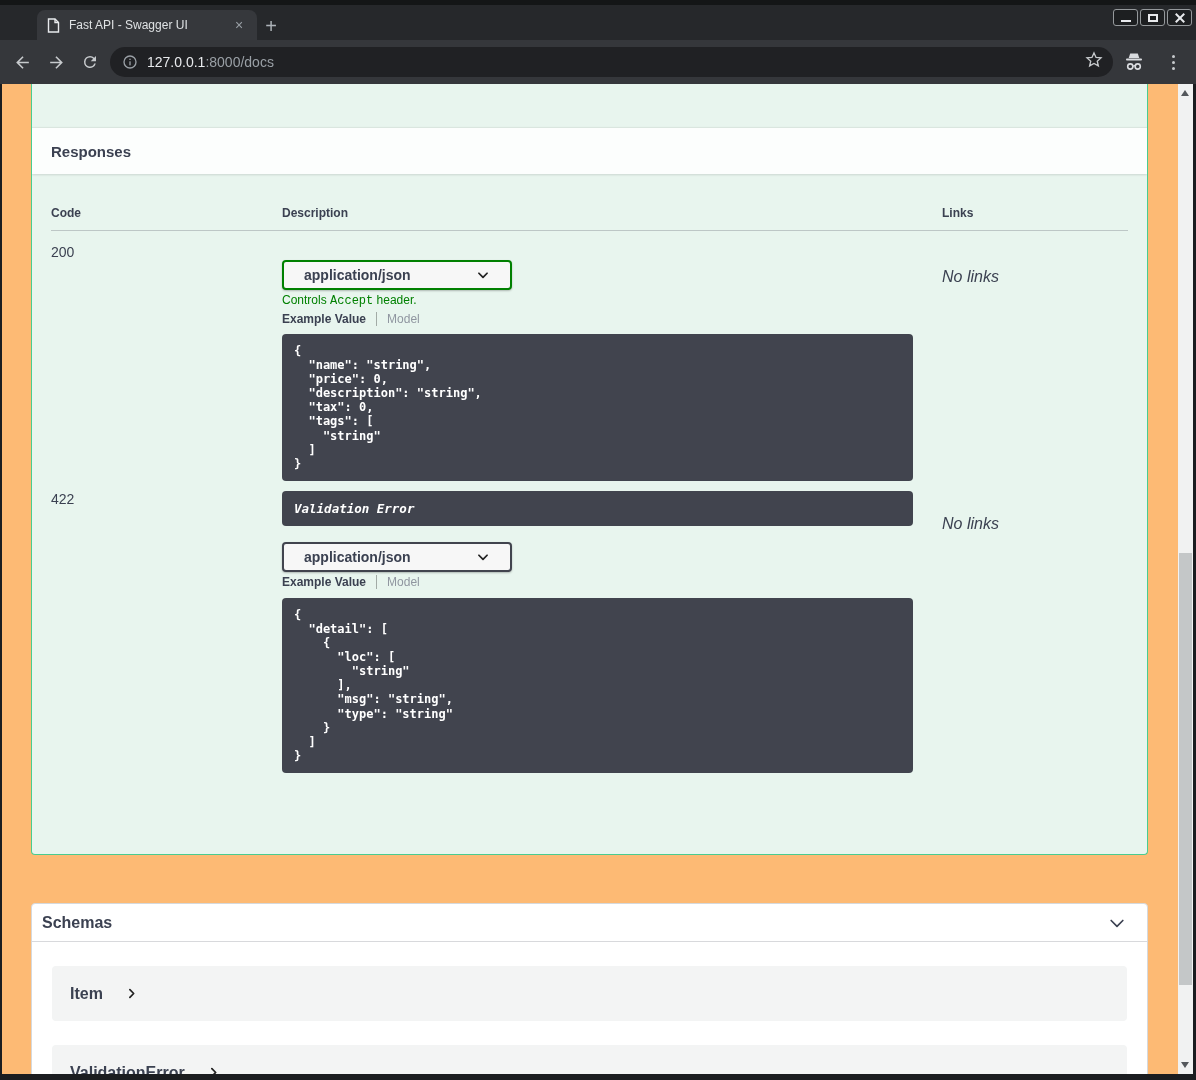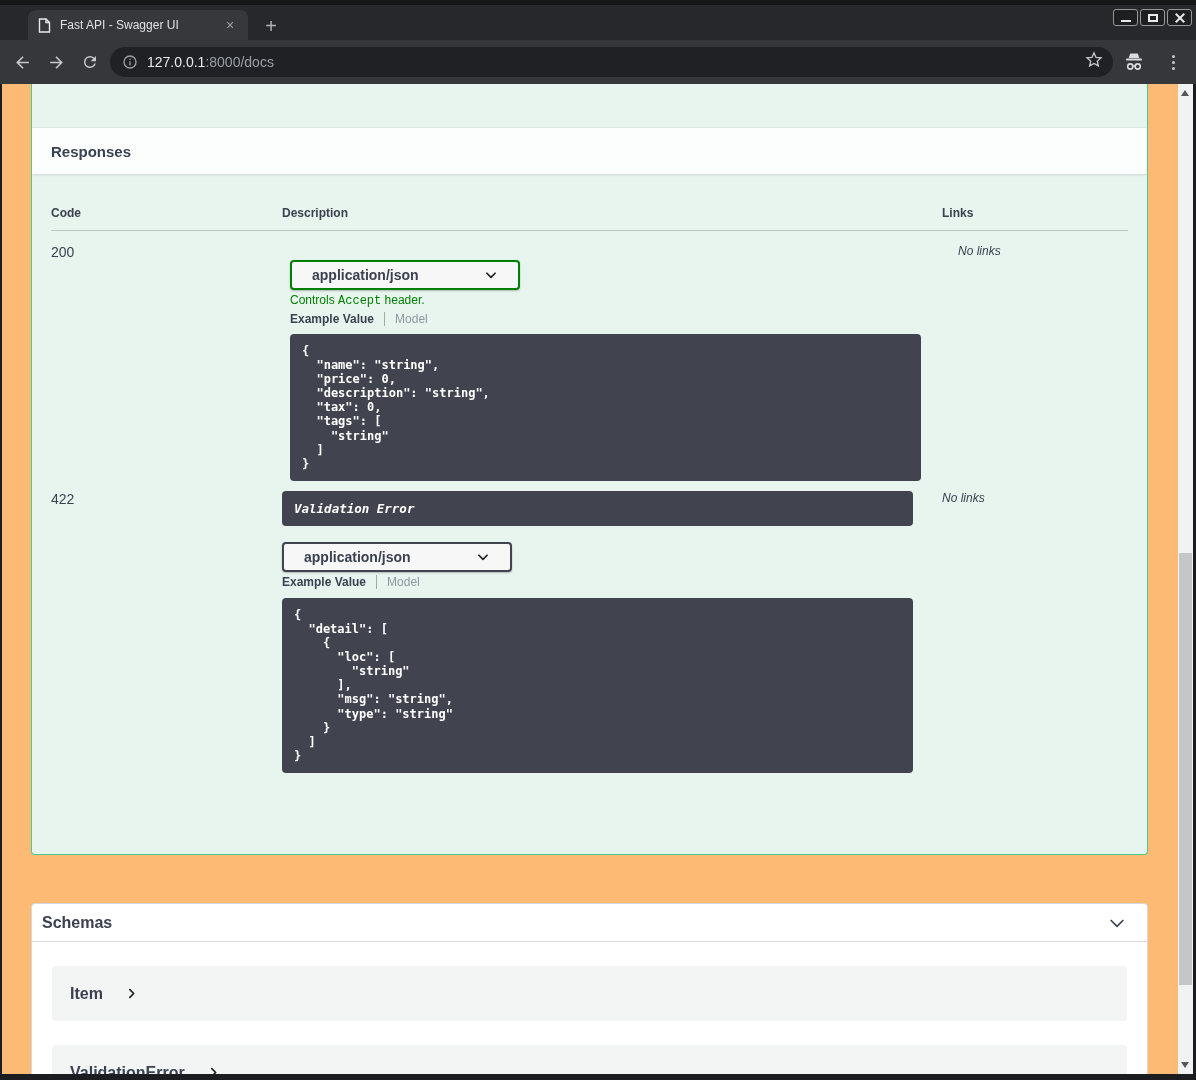--- a/index.html
+++ b/index.html
@@ -8,21 +8,21 @@
     position:relative; width:1196px; height:1080px;
     background:#1b1d20; overflow:hidden;
     font-family:"Liberation Sans", sans-serif;
   }
   
   .tabstrip {
     position:absolute; left:0; top:0; width:1196px; height:40px;
     background:#26282b; border-top:5px solid #141617;
   }
   .tab {
-    position:absolute; left:28px; top:5px; width:220px; height:30px;
+    position:absolute; left:37px; top:5px; width:220px; height:30px;
     background:#36383c; border-radius:8px 8px 0 0;
     display:flex; align-items:center; padding:0 10px;
   }
   .tab-favicon { width:13px; height:15px; flex:0 0 auto; }
   .tab-title {
     margin-left:9px; font-size:12px; color:#dfe2e4; white-space:nowrap;
     overflow:hidden; flex:1 1 auto;
   }
   .tab-close {
     flex:0 0 auto; color:#9aa0a6; font-size:14px; line-height:14px;
@@ -89,24 +89,24 @@
     display:flex; align-items:center; padding:0 19px;
   }
   .section-title { font-size:15px; font-weight:bold; }
   .resp-table { padding:0 19px; }
   .resp-head {
     display:grid; grid-template-columns:231px 660px 1fr;
     padding:32px 0 10px 0; border-bottom:1px solid rgba(59,65,81,0.25);
     font-size:12px; font-weight:bold;
   }
   .resp-row { display:grid; grid-template-columns:231px 660px 1fr; }
-  .resp-row.first { margin-top:13px;gap:8px; }
+  .resp-row.first { margin-top:13px; }
   .resp-row.second { margin-top:10px; }
   .cell-code { font-size:14px; }
-  .cell-links { font-size:12px; font-style:italic; }
+  .cell-links { font-size:16px; font-style:italic;margin-top:24px; }
   .desc-box {
     width:631px; height:35px; background:#41444e; border-radius:4px;
     color:#ffffff; font-family:"DejaVu Sans Mono", monospace;
     font-size:12.5px; font-weight:bold; font-style:italic;
     display:flex; align-items:center; padding:0 12px;
   }
   .media-select {
     margin-top:16px; width:230px; height:30px; background:#f7f7f7;
     border:2px solid #41444e; border-radius:4px;
     box-shadow:0 1px 2px rgba(0,0,0,0.25);

